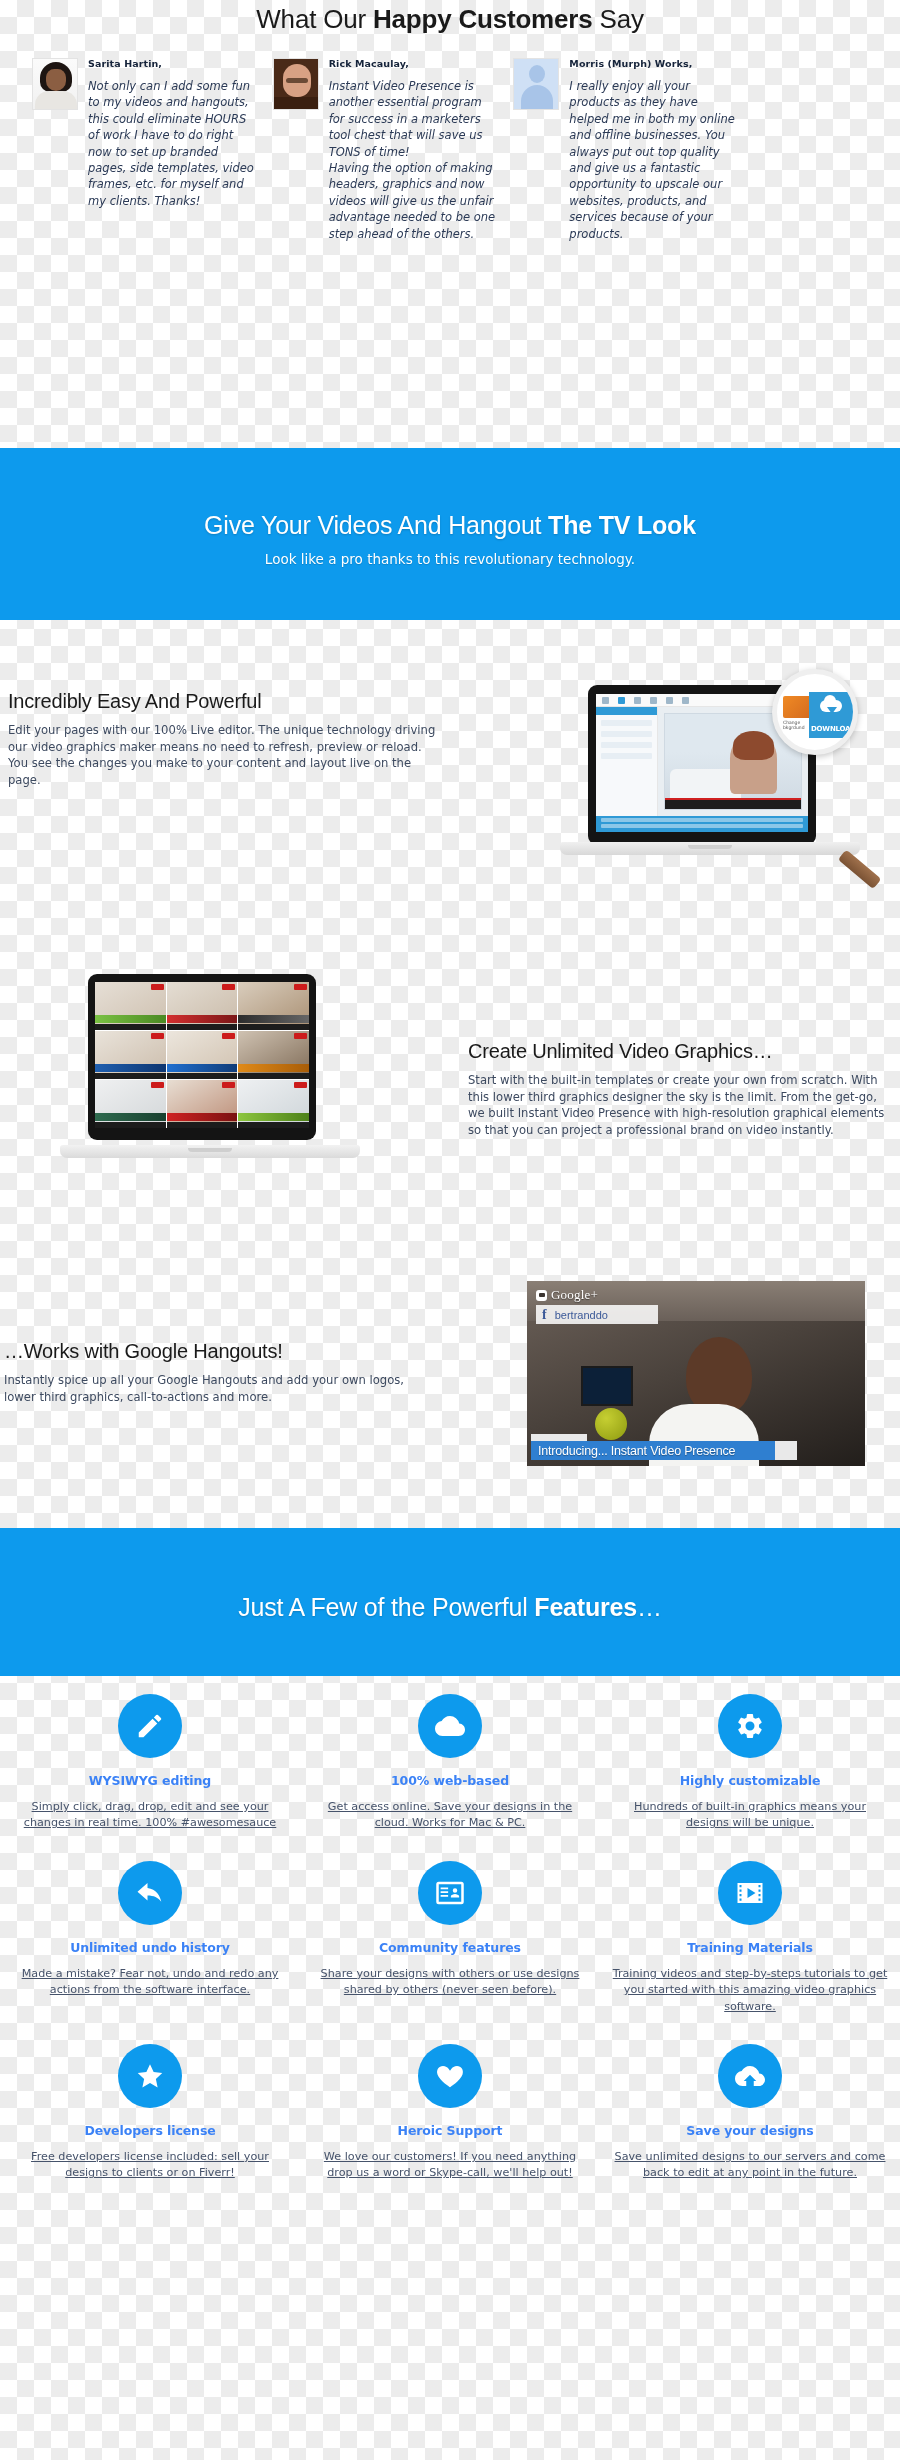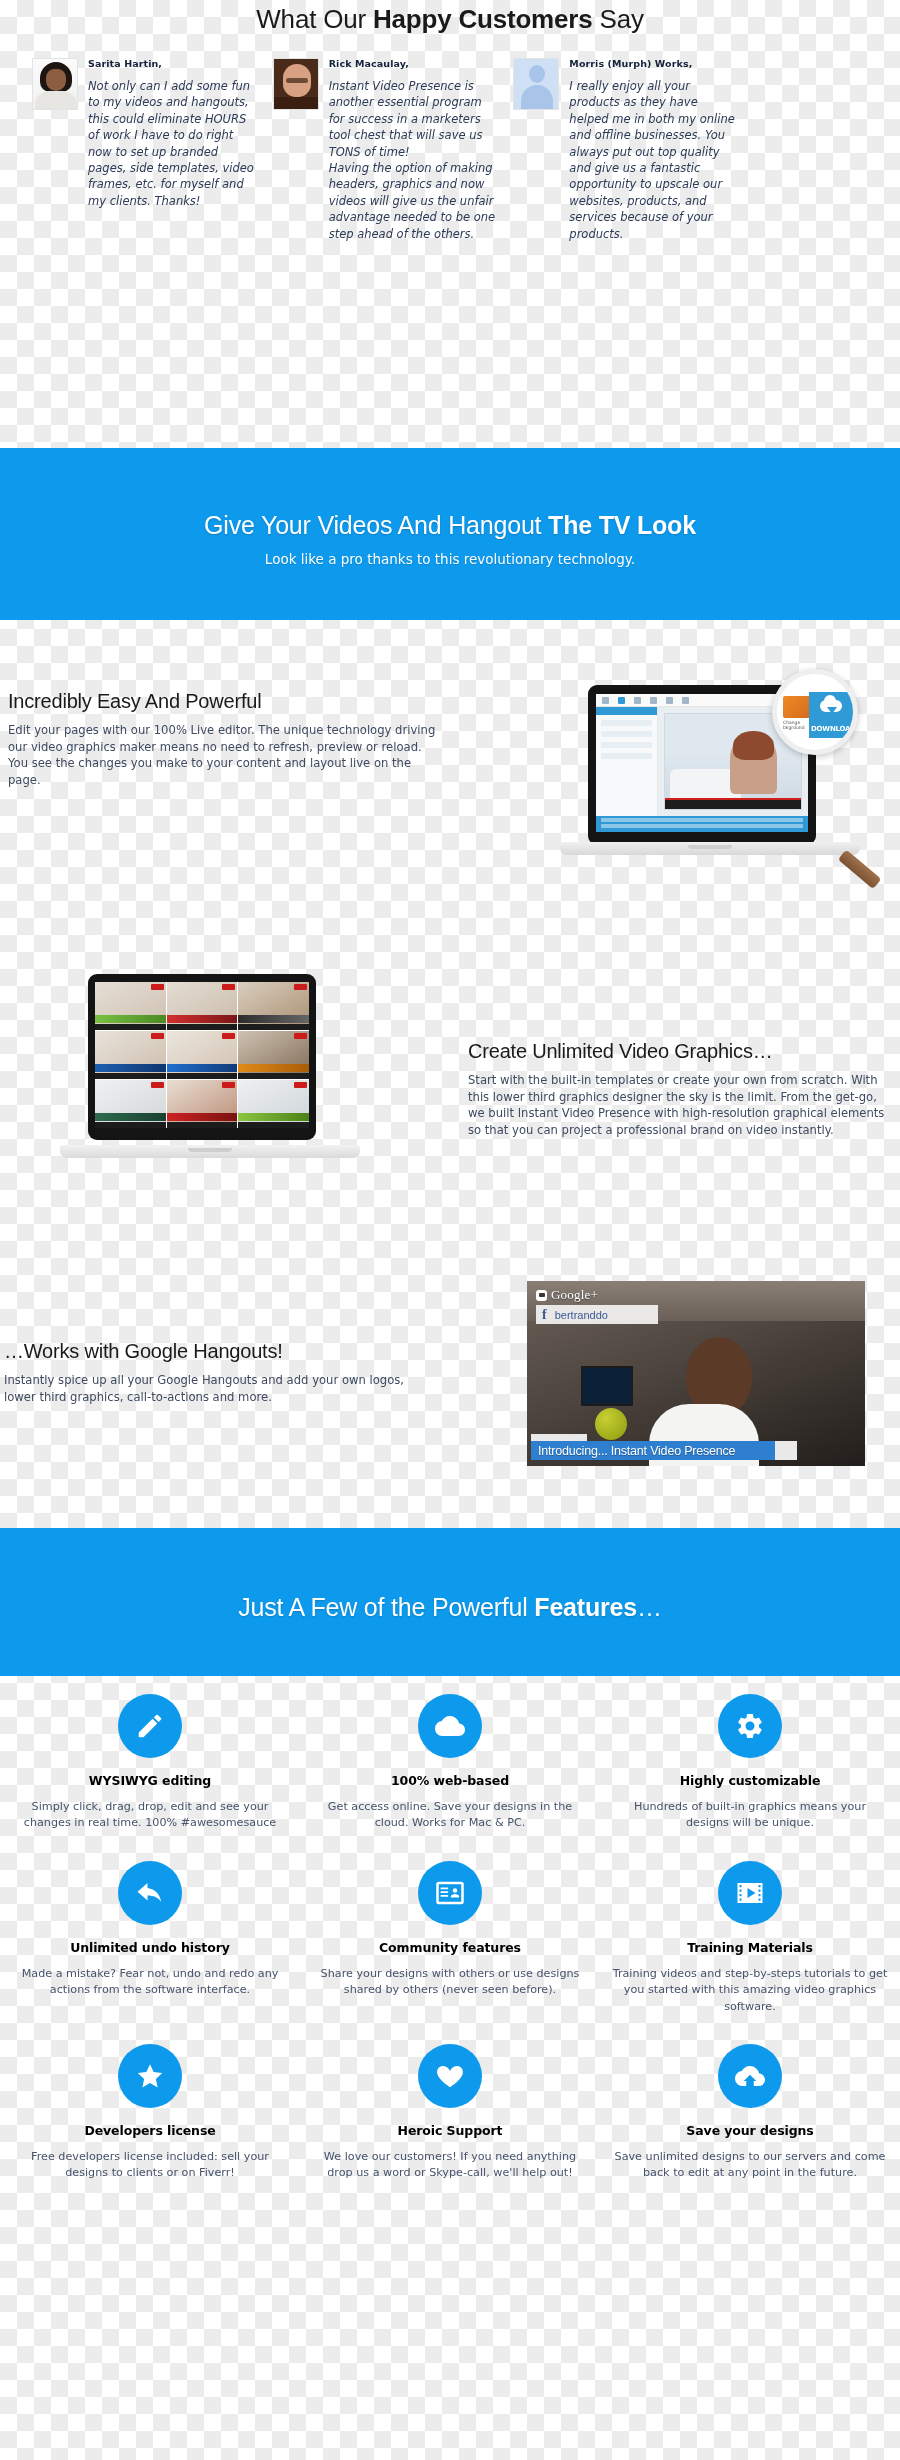--- a/index.html
+++ b/index.html
@@ -240,26 +240,27 @@
   .features { position:absolute; top:1694px; left:0; width:900px; }
   .feat-row { display:flex; }
   .feat { width:300px; text-align:center; padding:0 12px; }
   .feat-icon {
     width:64px; height:64px; margin:0 auto 15px auto;
     border-radius:50%; background:#0d9aed;
     display:flex; align-items:center; justify-content:center;
   }
   .feat-icon svg { width:30px; height:30px; fill:#ffffff; }
   .feat-title {
-    font-size:12.5px; font-weight:700; color:#000000; margin-bottom:11px;
+    font-size:12.5px; font-weight:700; color:#3b82f6; margin-bottom:11px;
     font-family:"DejaVu Sans", sans-serif; letter-spacing:-0.1px;
   }
   .feat-desc {
     font-size:11.2px; line-height:16.4px; color:#46536b;
     font-family:"DejaVu Sans", sans-serif;
+    text-decoration:underline;
   }
   .feat-row.r1 { margin-bottom: 29px; }
   .feat-row.r2 { margin-bottom: 29px; }
 </style>
 </head>
 <body>
 
 <div class="page-title">
   <span>What Our </span><b>Happy Customers</b><span> Say</span>
 </div>

